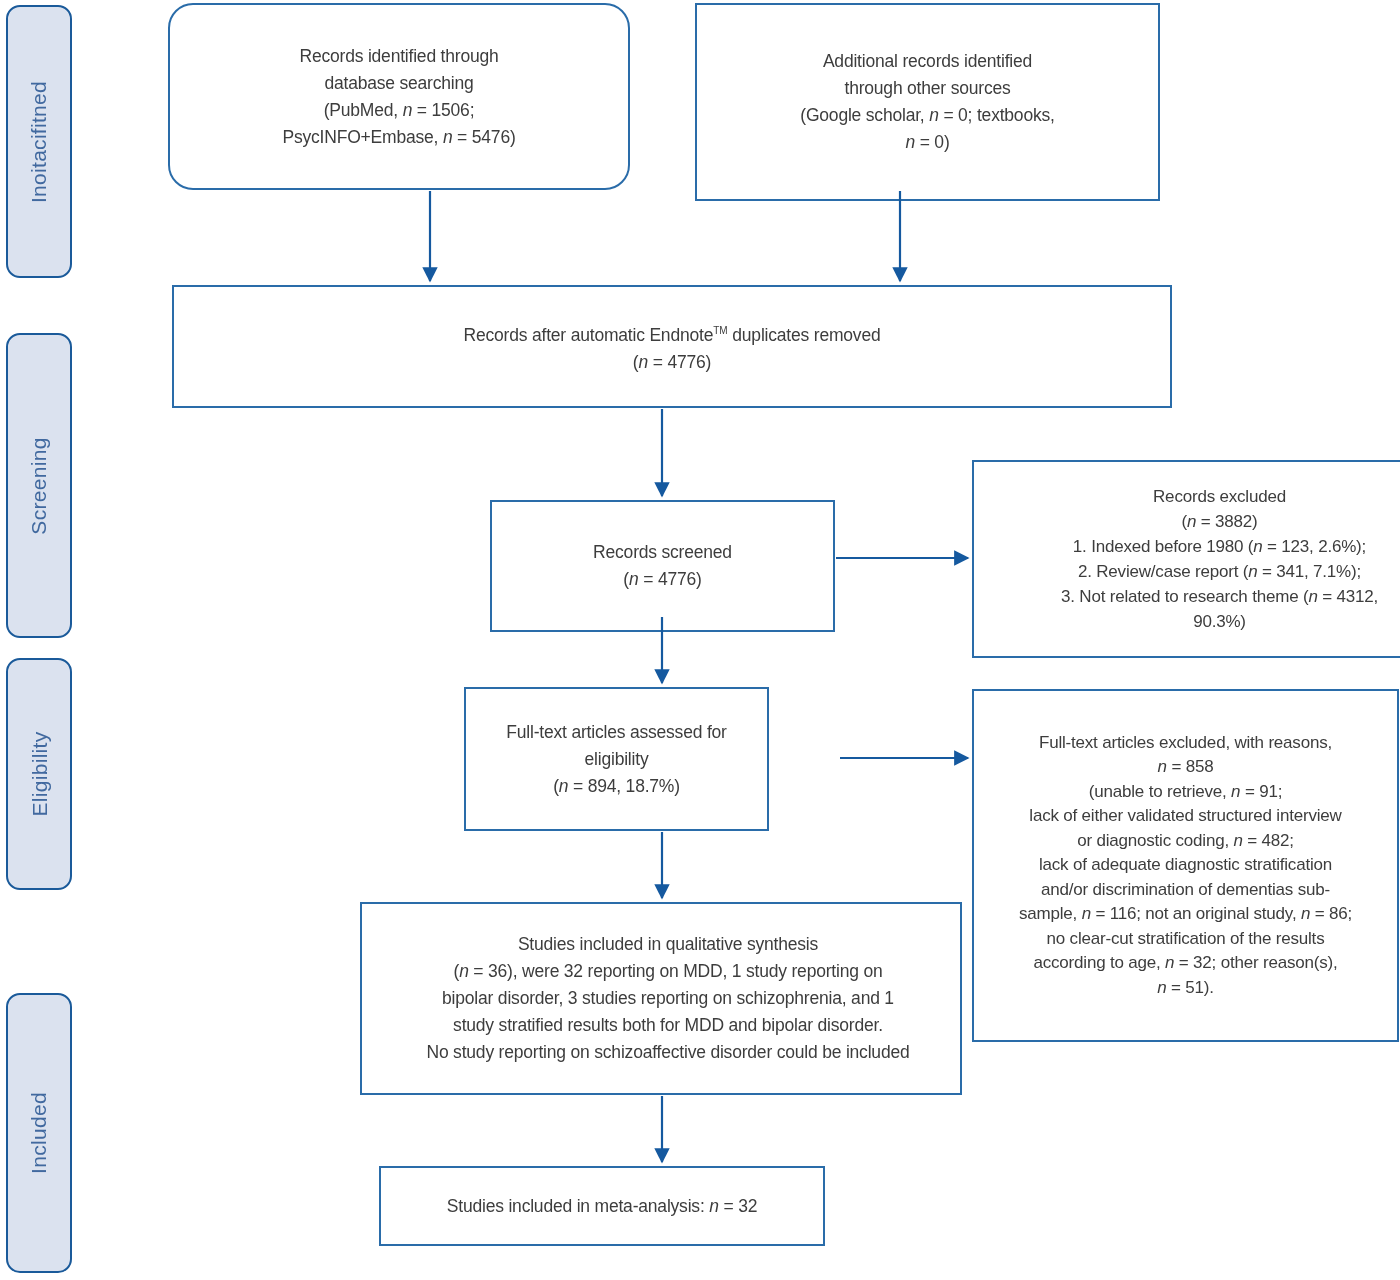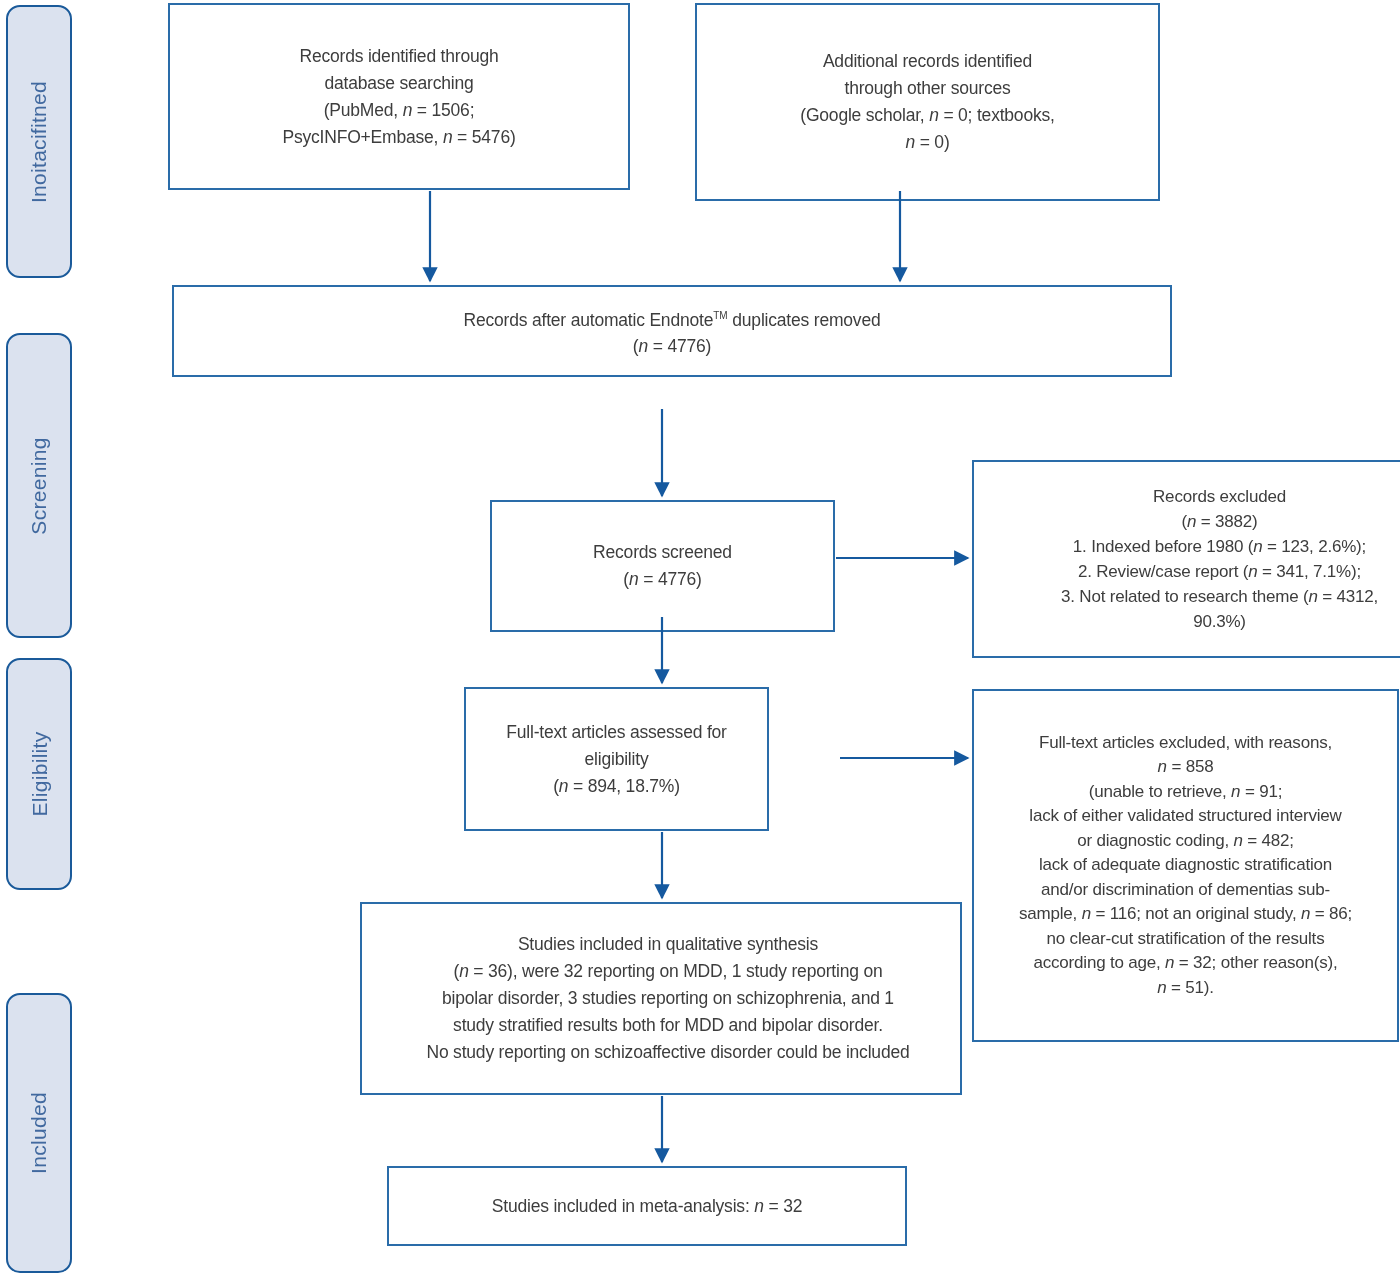--- a/index.html
+++ b/index.html
@@ -81,29 +81,29 @@
   <div class="stage-box" style="top:333px;height:305px;">
     <span class="vlabel">Screening</span>
   </div>
   <div class="stage-box" style="top:658px;height:232px;">
     <span class="vlabel">Eligibility</span>
   </div>
   <div class="stage-box" style="top:993px;height:280px;">
     <span class="vlabel">Included</span>
   </div>
 
-  <div class="flow-box" style="left:168px;top:3px;width:462px;height:187px;">
+  <div class="flow-box" style="left:168px;top:3px;width:462px;height:187px;border-radius:25px;">
       <div>Records identified through<br>database searching<br>(PubMed, <i>n</i> = 1506;<br>PsycINFO+Embase, <i>n</i> = 5476)</div>
     </div>
 
   <div class="flow-box" style="left:695px;top:3px;width:465px;height:198px;">
       <div>Additional records identified<br>through other sources<br>(Google scholar, <i>n</i> = 0; textbooks,<br><i>n</i> = 0)</div>
     </div>
 
-  <div class="flow-box" style="left:172px;top:285px;width:1000px;height:92px;">
+  <div class="flow-box" style="left:172px;top:285px;width:1000px;height:123px;">
       <div>Records after automatic Endnote<sup class="tm">TM</sup> duplicates removed<br>(<i>n</i> = 4776)</div>
     </div>
 
   <div class="flow-box" style="left:490px;top:500px;width:345px;height:132px;">
       <div>Records screened<br>(<i>n</i> = 4776)</div>
     </div>
 
   <div class="flow-box mid" style="left:972px;top:460px;width:495px;height:198px;">
       <div>Records excluded<br>(<i>n</i> = 3882)<br>1. Indexed before 1980 (<i>n</i> = 123, 2.6%);<br>2. Review/case report (<i>n</i> = 341, 7.1%);<br>3. Not related to research theme (<i>n</i> = 4312,<br>90.3%)</div>
     </div>
@@ -113,21 +113,21 @@
     </div>
 
   <div class="flow-box tight" style="left:972px;top:689px;width:427px;height:353px;">
       <div>Full-text articles excluded, with reasons,<br><i>n</i> = 858<br>(unable to retrieve, <i>n</i> = 91;<br>lack of either validated structured interview<br>or diagnostic coding, <i>n</i> = 482;<br>lack of adequate diagnostic stratification<br>and/or discrimination of dementias sub-<br>sample, <i>n</i> = 116; not an original study, <i>n</i> = 86;<br>no clear-cut stratification of the results<br>according to age, <i>n</i> = 32; other reason(s),<br><i>n</i> = 51).</div>
     </div>
 
   <div class="flow-box" style="left:360px;top:902px;width:602px;height:193px;padding-left:24px;">
       <div>Studies included in qualitative synthesis<br>(<i>n</i> = 36), were 32 reporting on MDD, 1 study reporting on<br>bipolar disorder, 3 studies reporting on schizophrenia, and 1<br>study stratified results both for MDD and bipolar disorder.<br>No study reporting on schizoaffective disorder could be included</div>
     </div>
 
-  <div class="flow-box" style="left:387px;top:1166px;width:520px;height:80px;">
+  <div class="flow-box" style="left:379px;top:1166px;width:446px;height:80px;">
       <div>Studies included in meta-analysis: <i>n</i> = 32</div>
     </div>
 
   <svg id="arrow-layer" width="1400" height="1280" viewBox="0 0 1400 1280">
     <defs>
       <marker id="ah" viewBox="0 0 10 10" refX="9" refY="5" markerWidth="7" markerHeight="7" orient="auto">
         <path d="M0,0 L10,5 L0,10 z" fill="#15599f"></path>
       </marker>
     </defs>
     <g stroke="#15599f" stroke-width="2.2" fill="none">

